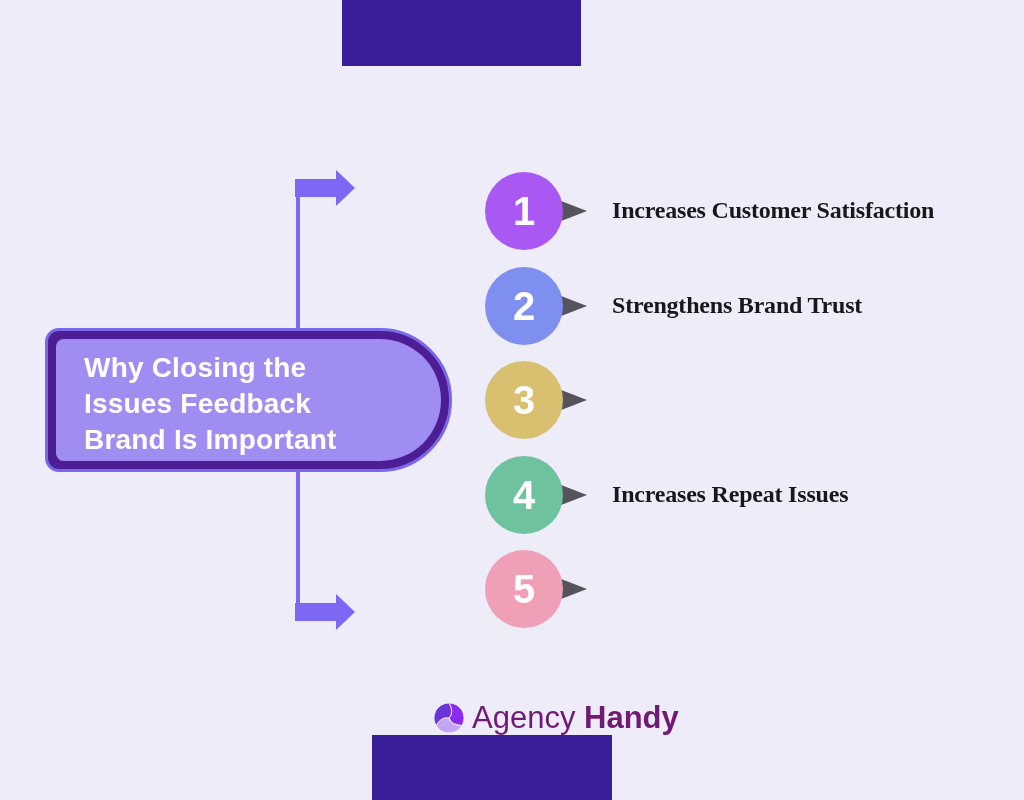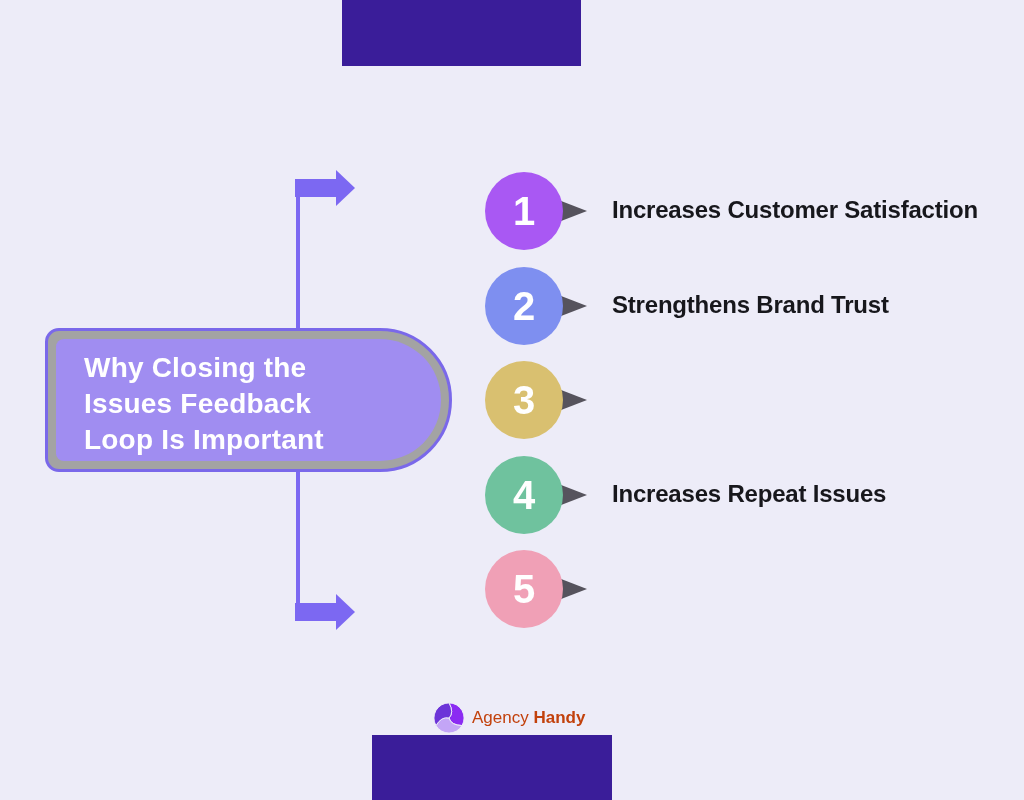--- a/index.html
+++ b/index.html
@@ -39,21 +39,21 @@
     border-top: 18px solid transparent;
     border-bottom: 18px solid transparent;
     border-left: 19px solid var(--connector, #7C68F2);
   }
   .arrow-head.top { left: 336px; top: 170px; }
   .arrow-head.bottom { left: 336px; top: 594px; }
 
   
   .title-pill {
     position: absolute; left: 45px; top: 328px; width: 401px; height: 138px;
-    background: #a3a3a3;
+    background: #4c1d95;
     border: 3px solid var(--title-border, #7A68EA);
     border-radius: 14px 72px 72px 14px;
     z-index: 2;
   }
   .title-inner {
     position: absolute; left: 8px; top: 8px; right: 8px; bottom: 8px;
     background: var(--title-fill, #A08DF1);
     border-radius: 8px 62px 62px 8px;
   }
   .title-text {
@@ -72,30 +72,30 @@
   }
   .item .circle {
     position: absolute; left: 0; top: 0; width: 78px; height: 78px;
     border-radius: 50%; z-index: 2;
     display: flex; align-items: center; justify-content: center;
     color: #ffffff; font-size: 40px; font-weight: bold;
   }
   .item .label {
     position: absolute; left: 127px; top: 50%; transform: translateY(-52%);
     color: var(--label-text, #17171C); font-size: 24px; font-weight: bold;
-    white-space: nowrap; letter-spacing: -0.2px;
+    white-space: nowrap; letter-spacing: -0.2px; font-family: Liberation Serif, serif;
   }
 
   
   .brand {
     position: absolute; left: 433px; top: 701px; height: 33px;
     display: flex; align-items: center; gap: 7px; z-index: 2;
   }
   .brand-icon { width: 32px; height: 32px; display: block; }
-  .brand-text { font-size: 17px; color: #c2410c; white-space: nowrap; text-align: right; }
+  .brand-text { font-size: 31px; color: #701a75; white-space: nowrap; text-align: right; }
   .brand-text .w-regular { font-weight: 400; }
   .brand-text .w-bold { font-weight: 700; }
 </style>
 </head>
 <body>
 
 <div class="canvas" style="--background: #EDECF8; --decor-bar: #3A1D99; --connector: #7C68F2; --title-fill: #A08DF1; --title-border: #7A68EA; --pointer: #56535D; --label-text: #17171C;">
 
   <div class="top-bar"></div>
 
@@ -103,21 +103,21 @@
   <div class="arrow-bar top"></div>
   <div class="arrow-head top"></div>
   <div class="arrow-bar bottom"></div>
   <div class="arrow-head bottom"></div>
 
   <div class="title-pill">
     <div class="title-inner">
       <div class="title-text">
         <div>Why Closing the</div>
         <div>Issues Feedback</div>
-        <div>Loop Is Important</div>
+        <div>Brand Is Important</div>
       </div>
     </div>
   </div>
 
   <div class="item" style="top:172px">
     <div class="pointer"></div>
     <div class="circle" style="background: rgb(169, 88, 243);">
         <span>1</span>
       </div>
     <div class="label">Increases Customer Satisfaction</div>

